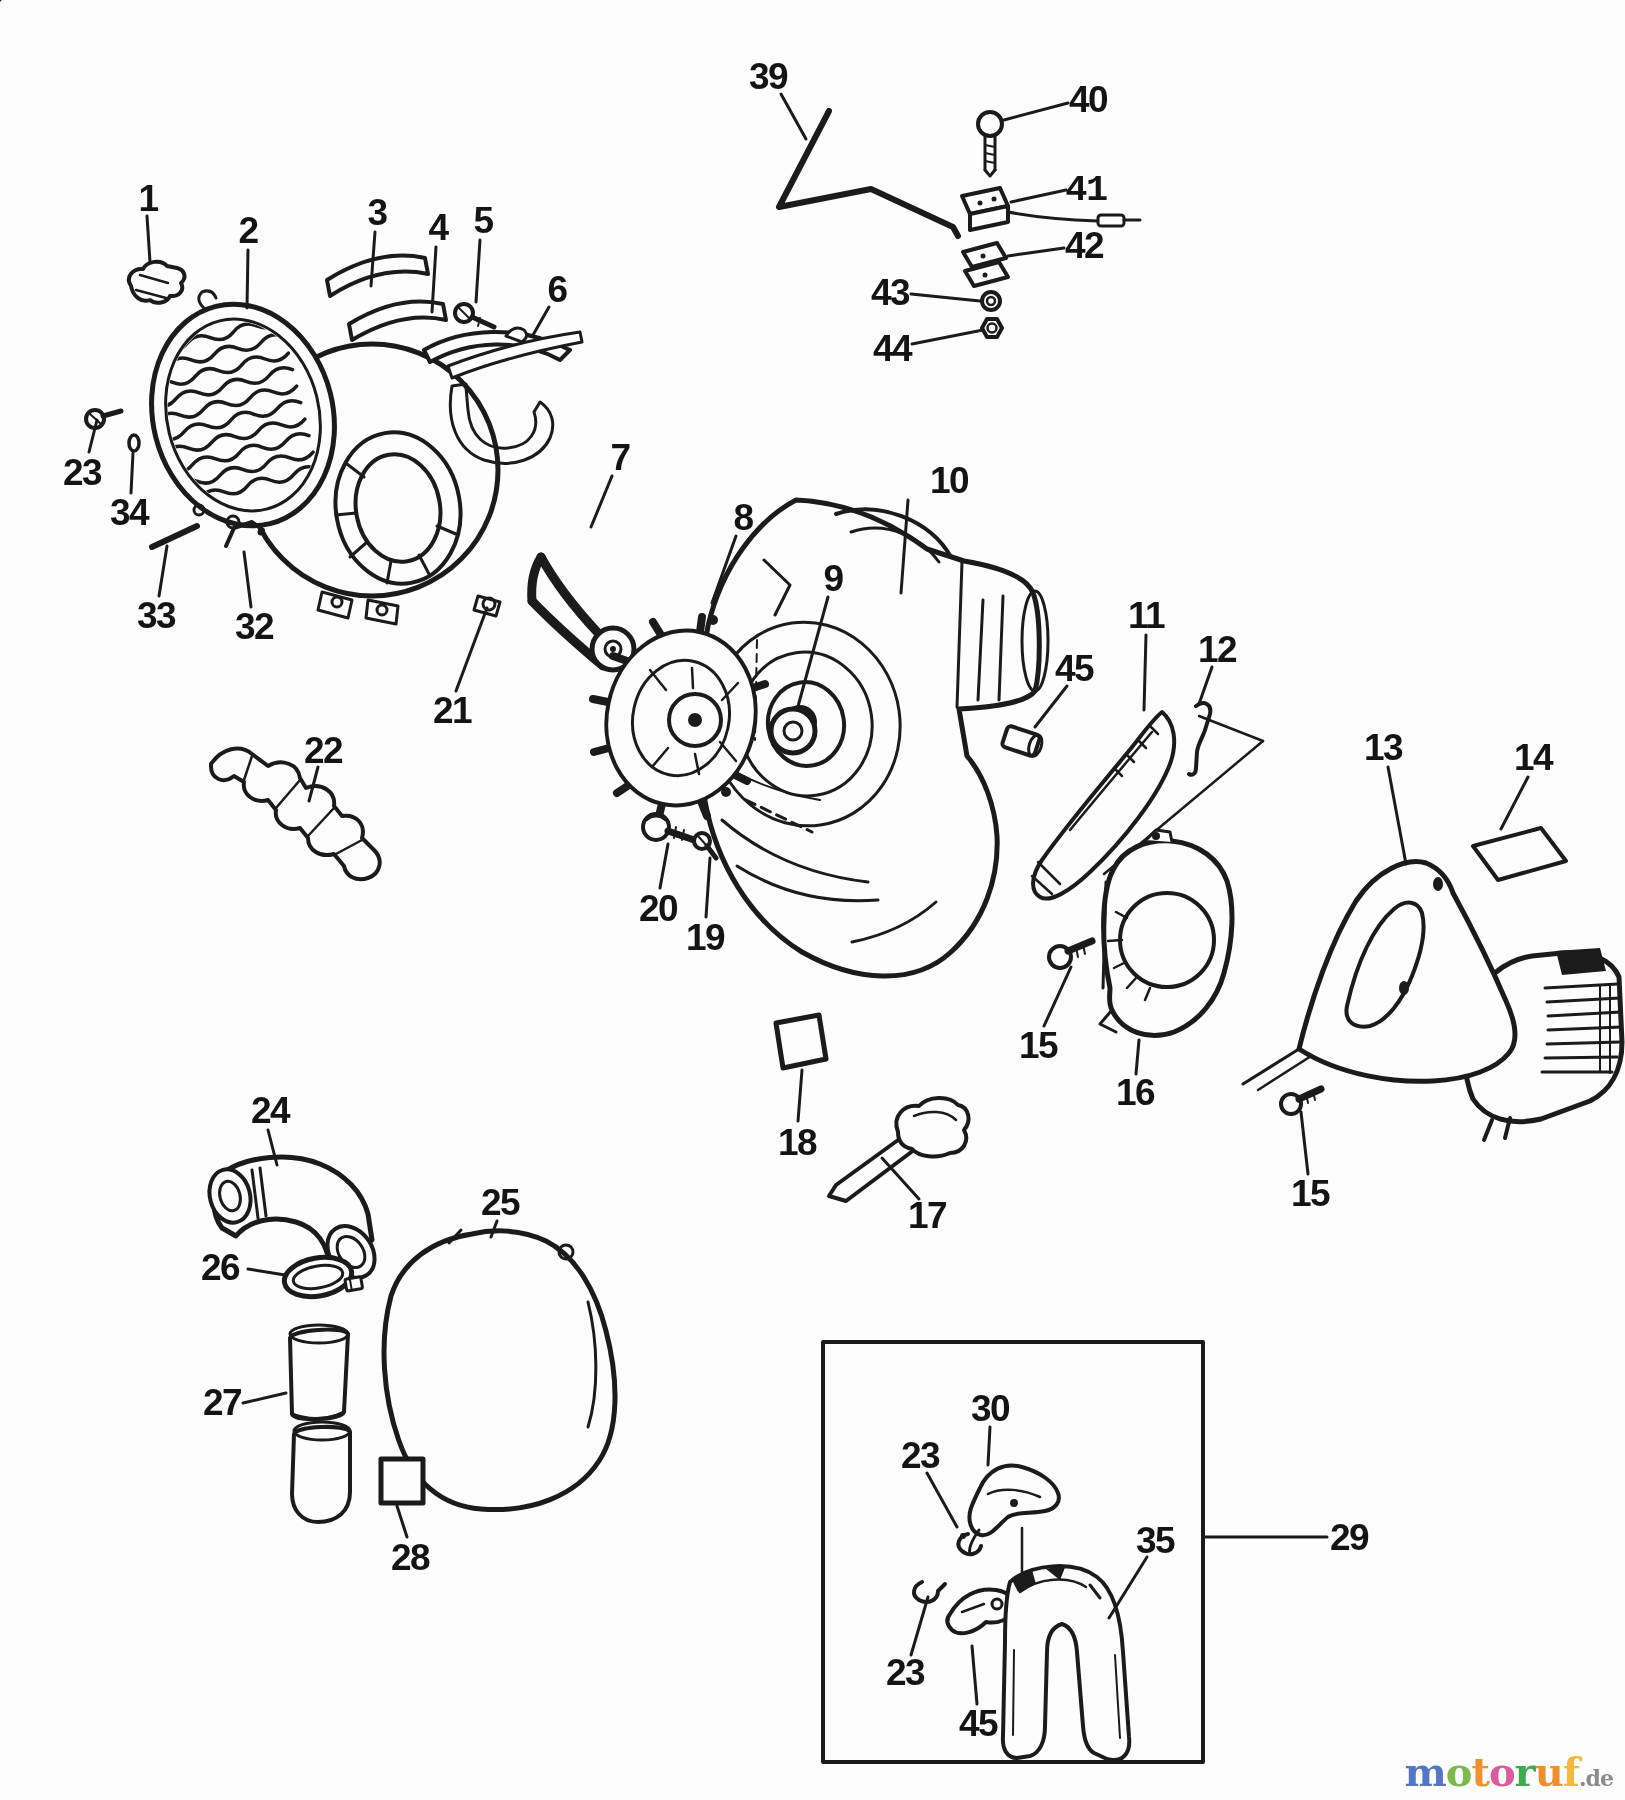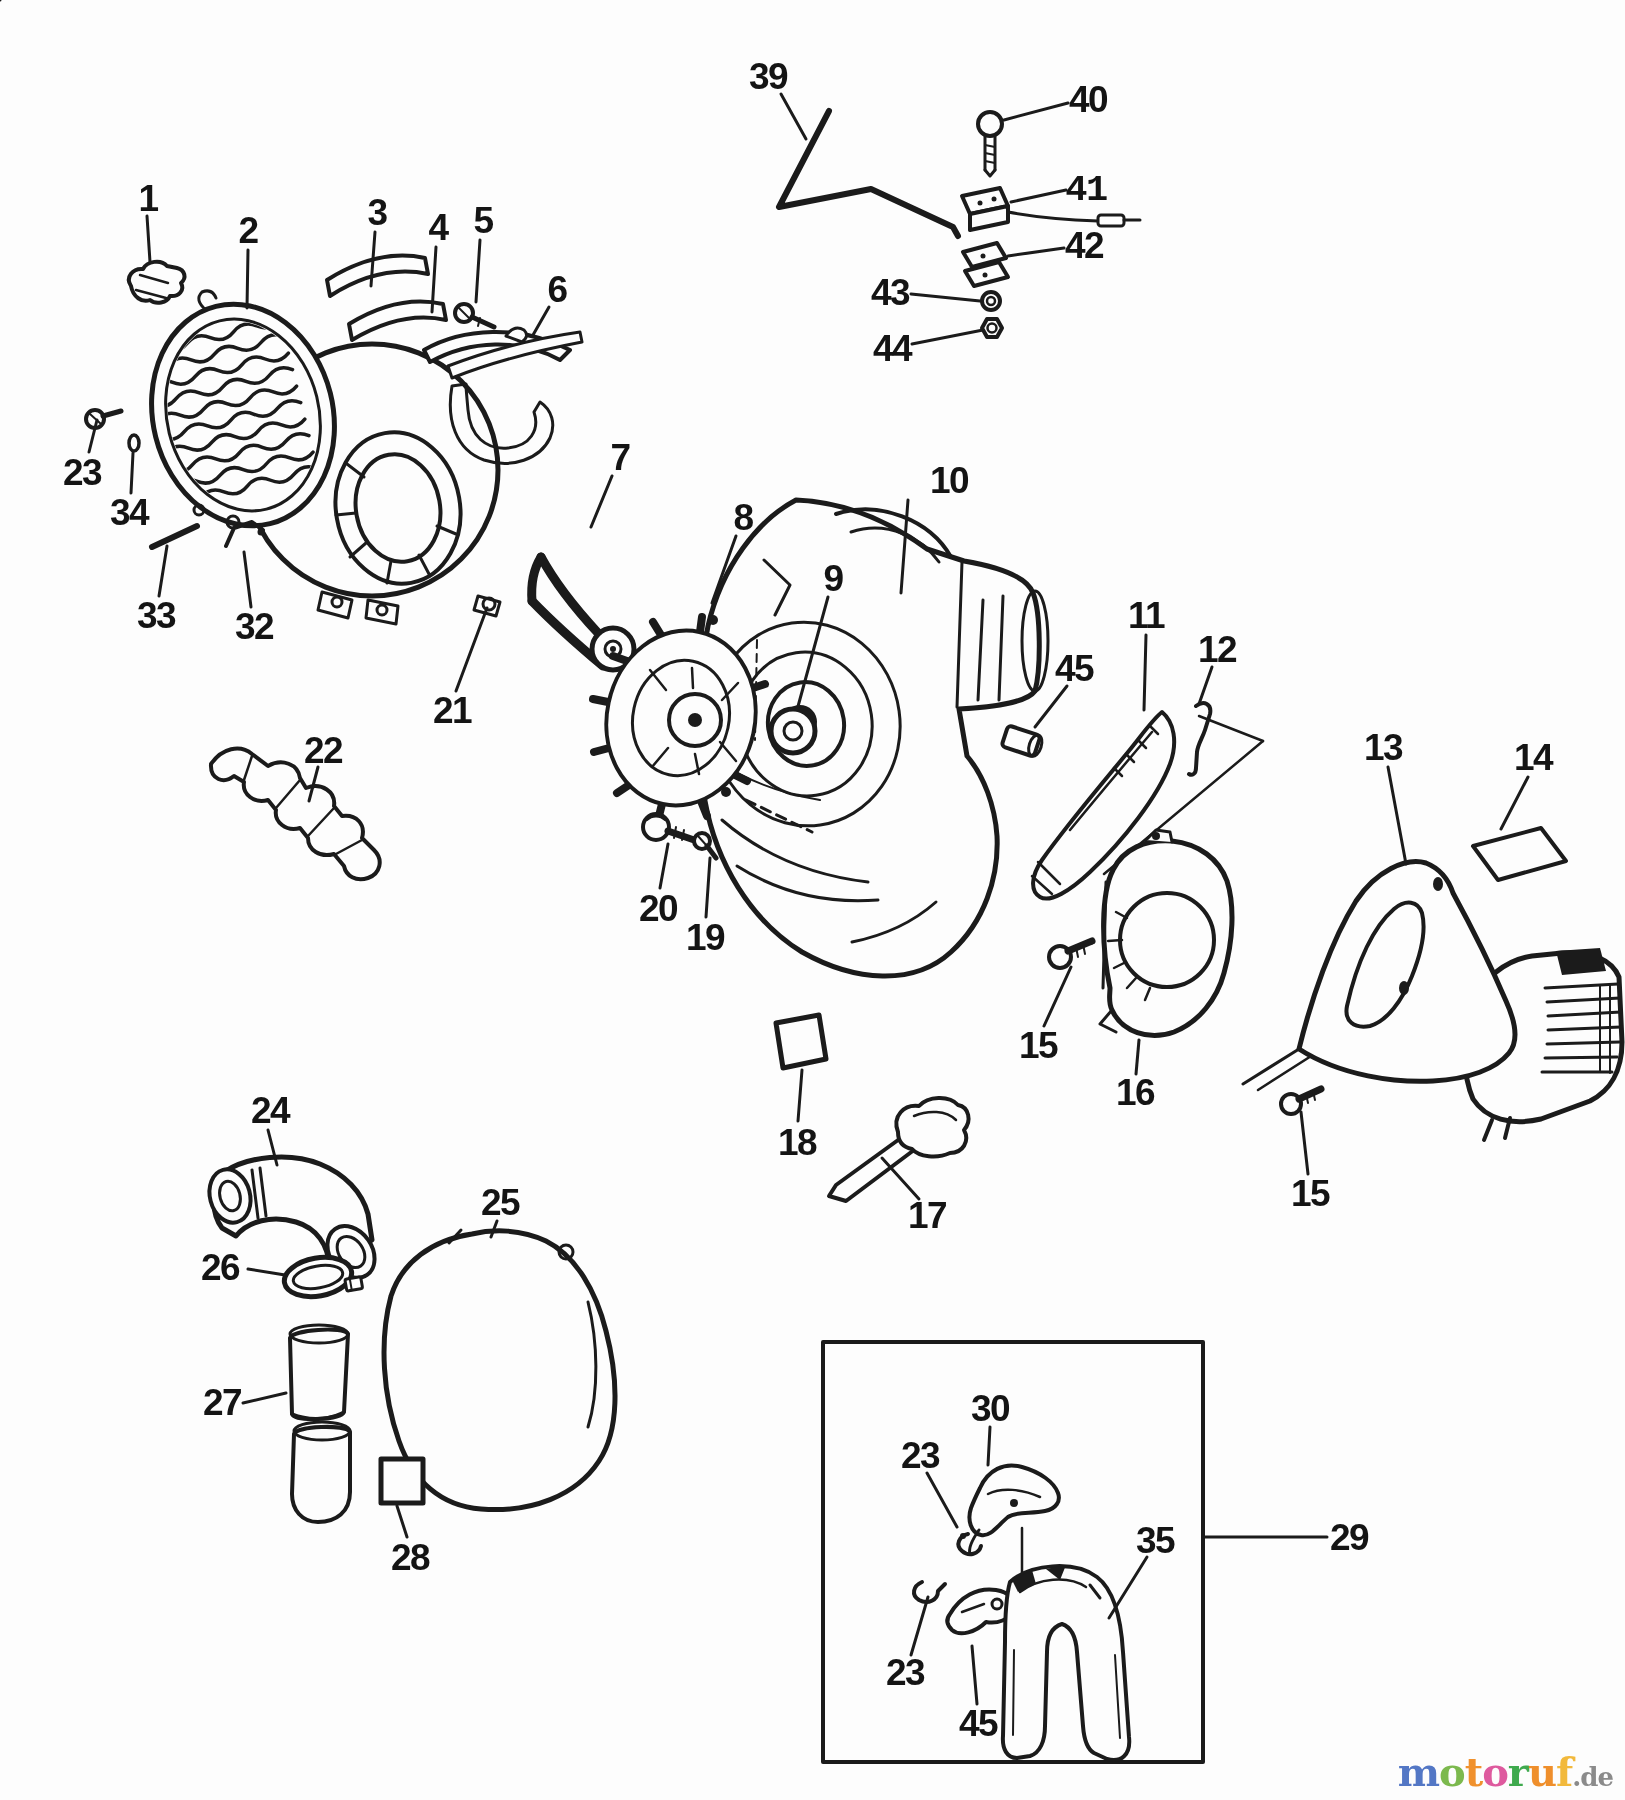--- a/index.html
+++ b/index.html
@@ -12,21 +12,21 @@
   .b{fill:#1b1b1b;stroke:none;}
   .s2{stroke-width:2}.s25{stroke-width:2.5}.s3{stroke-width:3}.s35{stroke-width:3.5}
   .s4{stroke-width:4}.s5{stroke-width:5}.s6{stroke-width:6}.s7{stroke-width:7}
   .s8{stroke-width:8}.s9{stroke-width:9}
   .lead{stroke:#1b1b1b;stroke-width:3;}
   .callout{position:absolute;transform:translate(-50%,-50%);
            font:700 37px/1 "Liberation Sans",sans-serif;color:#141414;letter-spacing:-1.5px;
            white-space:nowrap;}
   #watermark{position:absolute;right:12px;bottom:8px;
              font:700 40px/1 "DejaVu Serif",serif;letter-spacing:-1px;user-select:none;}
-  #watermark .wm-suffix{font-size:26px;color:#8b8b8b;}
+  #watermark .wm-suffix{font-size:22px;color:#8b8b8b;}
 </style>
 </head>
 <body>
 
 <div id="stage">
 <svg id="drawing" width="1625" height="1800" viewBox="0 0 1625 1800">
 
   <g>
     <circle class="w s5" cx="372" cy="470" r="126"></circle>
     <path class="w s4" d="M430,362 C470,340 520,338 560,360 L570,350 C520,324 462,328 424,350 Z"></path>

